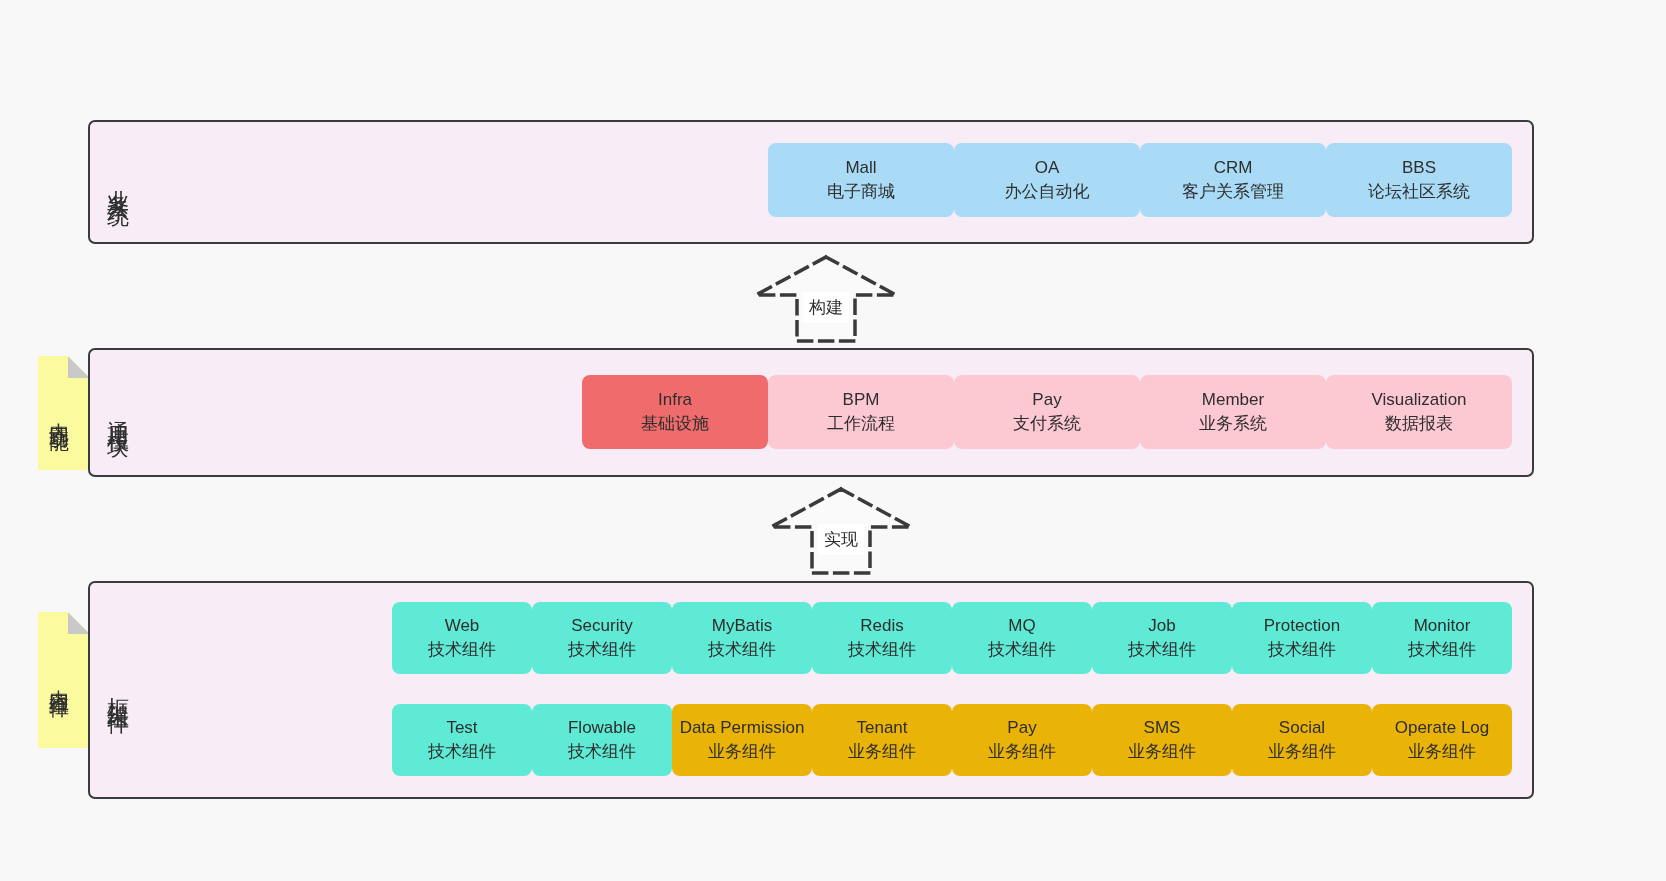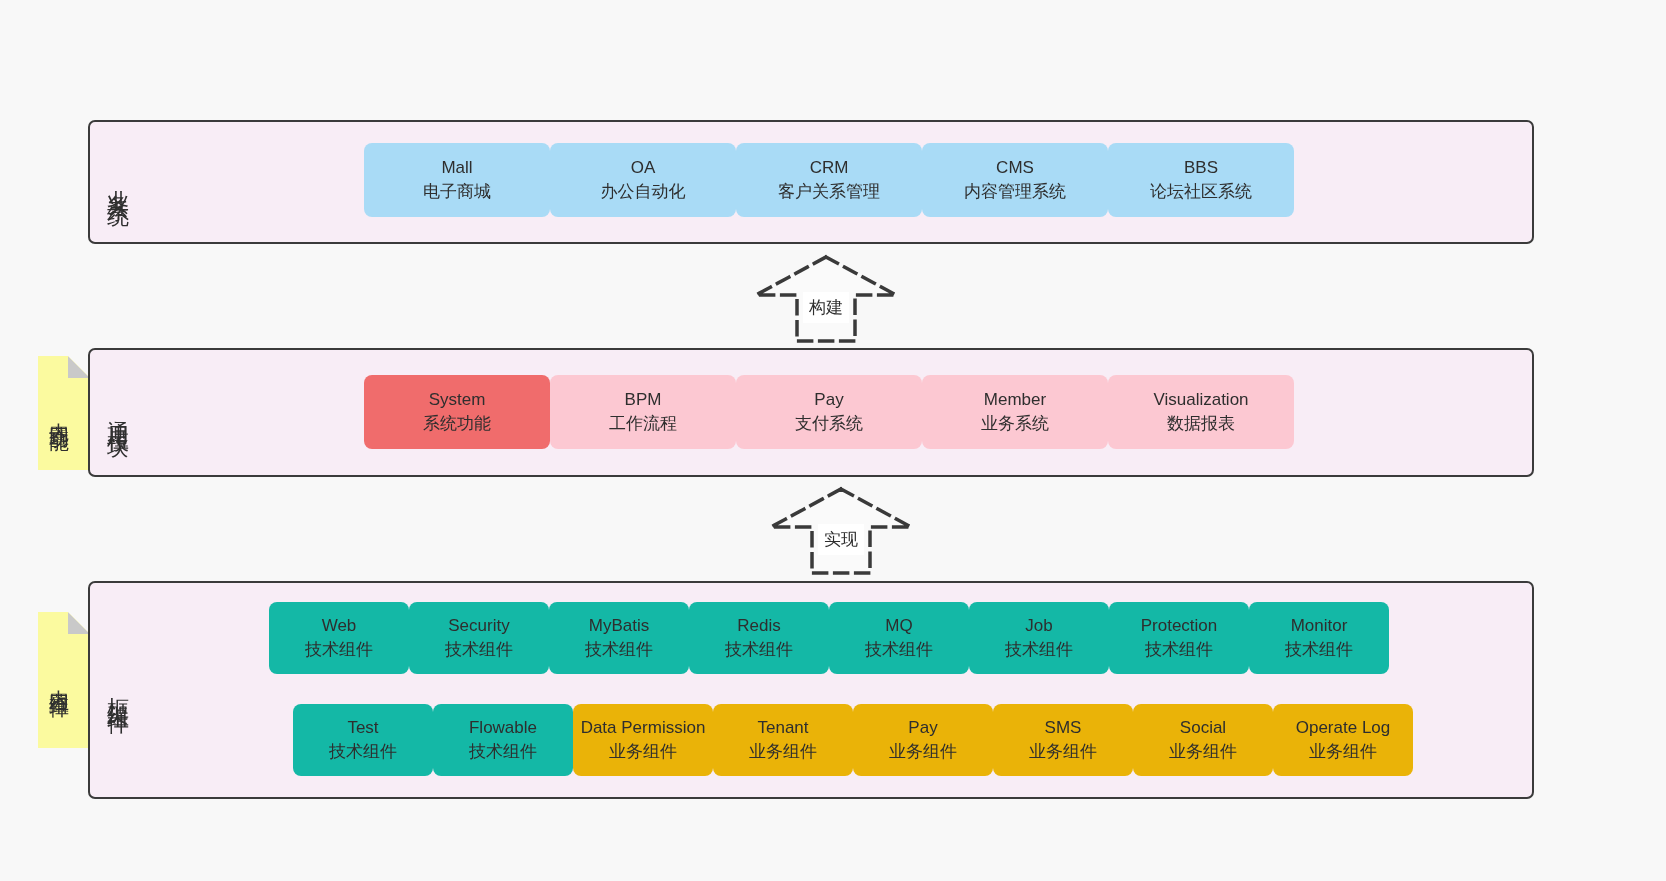--- a/index.html
+++ b/index.html
@@ -28,21 +28,21 @@
     text-orientation:upright;
     font-size:22px;
     letter-spacing:5px;
     color:#2f2f2f;
     white-space:nowrap;
   }
   .boxes{
     position:absolute;
     left:56px; right:20px;
     display:flex;
-    justify-content:center;
+    justify-content:flex-end;
   }
   .box{
     display:flex;
     flex-direction:column;
     align-items:center;
     justify-content:center;
     text-align:center;
     border-radius:8px;
     font-size:17px;
     line-height:1.4;
@@ -50,21 +50,21 @@
     padding:2px 4px;
     box-sizing:border-box;
   }
   .box .en{display:block;}
   .box .zh{display:block;}
   .w186{width:186px;height:74px;flex:none;}
   .w140{width:140px;height:72px;flex:none;}
   .blue{background:#a9dbf6;}
   .red{background:#f06c6c;}
   .pink{background:#fcc8d2;}
-  .green{background:#14b8a6;}
+  .green{background:#5eead4;}
   .lgreen{background:#eab308;}
 
   
   .note{
     position:absolute;
     left:38px;
     width:52px;
     background:#fbfa9f;
     z-index:0;
     clip-path:polygon(0 0, calc(100% - 22px) 0, 100% 22px, 100% 100%, 0 100%);
@@ -131,24 +131,20 @@
     </div>
     <div class="box blue w186">
       <span class="en">OA</span>
       <span class="zh">办公自动化</span>
     </div>
     <div class="box blue w186">
       <span class="en">CRM</span>
       <span class="zh">客户关系管理</span>
     </div>
     <div class="box blue w186">
-      <span class="en">CMS</span>
-      <span class="zh">内容管理系统</span>
-    </div>
-    <div class="box blue w186">
       <span class="en">BBS</span>
       <span class="zh">论坛社区系统</span>
     </div>
   </div>
 </div>
 
 <div class="arrow" id="arrow-build">
   <svg width="150" height="90" viewBox="0 0 150 90">
     <polygon points="75,3 145,41 104,41 104,87 46,87 46,41 5,41" fill="#fafafa" stroke="#3a3a3a" stroke-width="3.5" stroke-dasharray="13,8" stroke-linecap="square"></polygon>
   </svg>
@@ -156,22 +152,22 @@
 </div>
 
 <div class="note" id="note-modules">
   <div class="note-fold"></div>
   <div class="note-text">内置功能</div>
 </div>
 <div class="section" id="sec-modules">
   <div class="section-title">通用模块</div>
   <div class="boxes">
     <div class="box red w186">
-      <span class="en">System</span>
-      <span class="zh">系统功能</span>
+      <span class="en">Infra</span>
+      <span class="zh">基础设施</span>
     </div>
     <div class="box pink w186">
       <span class="en">BPM</span>
       <span class="zh">工作流程</span>
     </div>
     <div class="box pink w186">
       <span class="en">Pay</span>
       <span class="zh">支付系统</span>
     </div>
     <div class="box pink w186">

